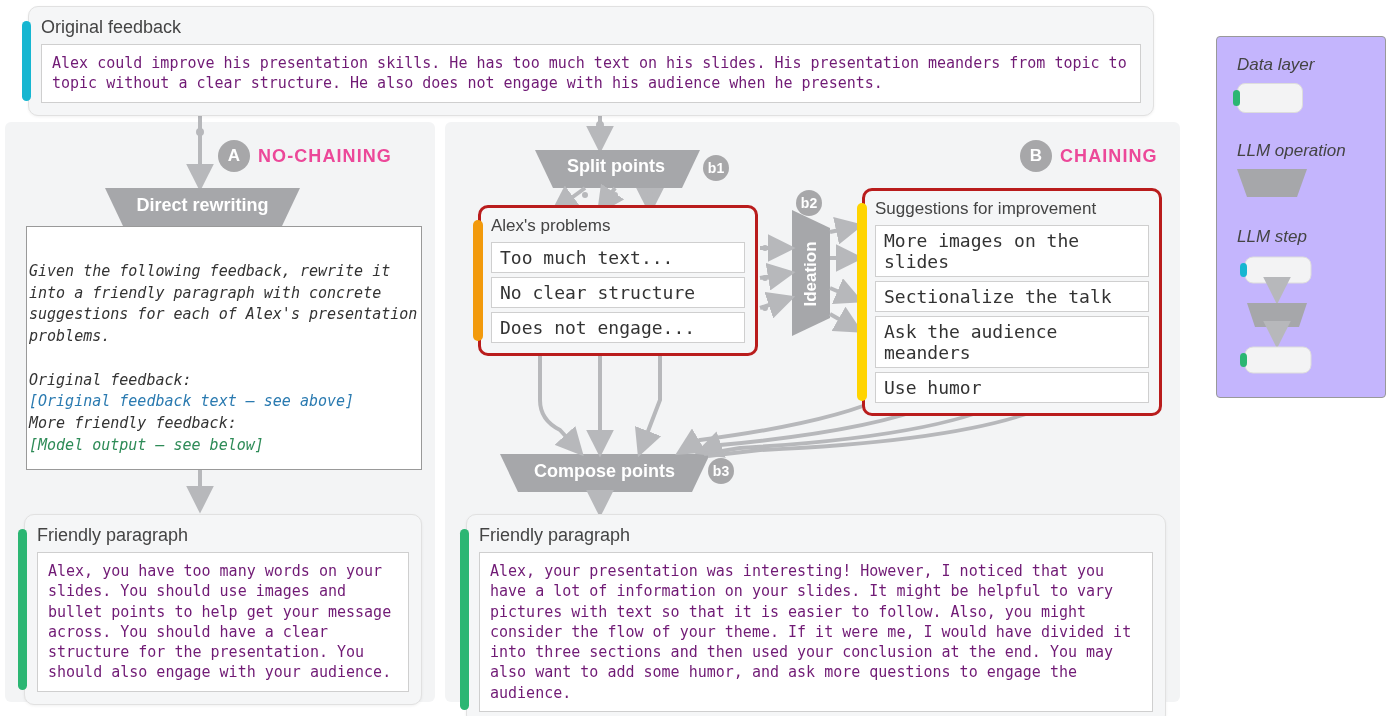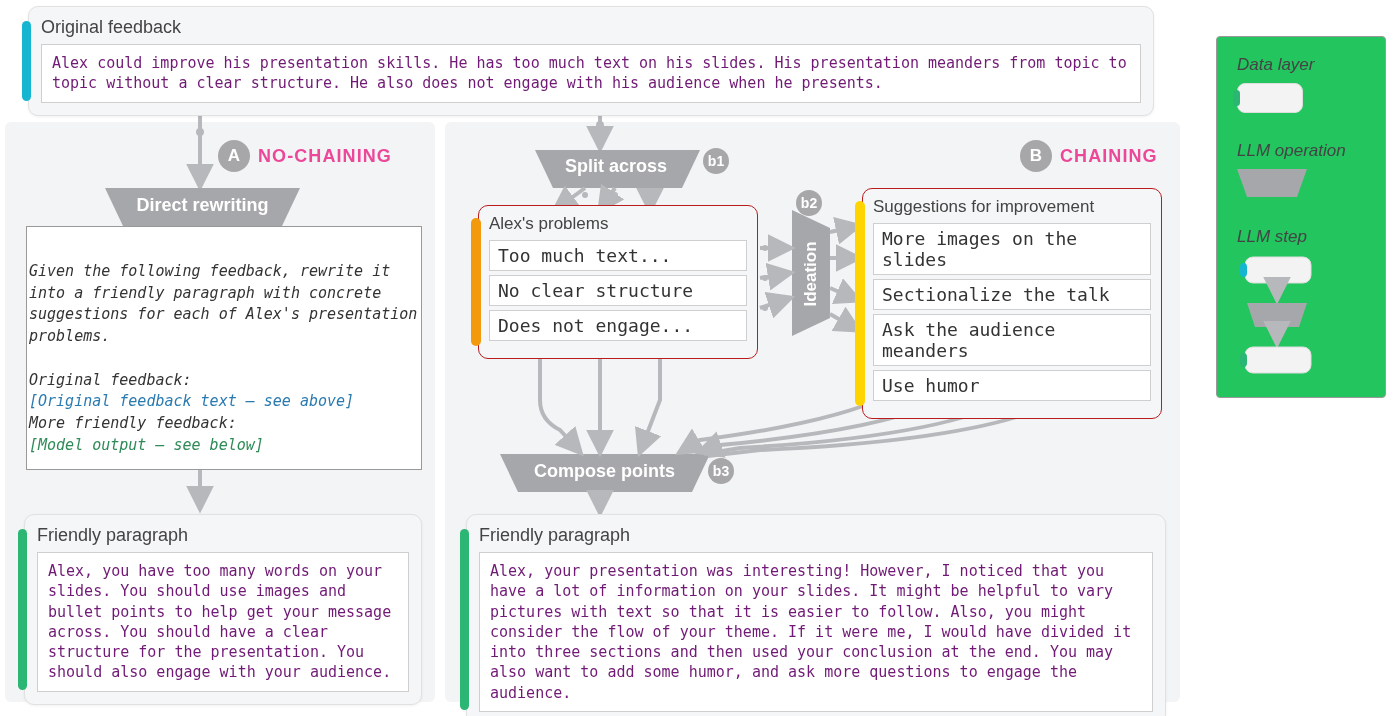--- a/index.html
+++ b/index.html
@@ -40,23 +40,23 @@
     left:-7px; top:14px; bottom:14px;
     width:9px;
     border-radius: 5px;
     background: var(--tab,#2bb673);
   }
 
   
   .list-card {
     position: absolute;
     background: #f5f6f7;
-    border: 1px solid #b91c1c;
+    border: 3px solid #b91c1c;
     border-radius: 10px;
-    padding: 8px 10px 17px 10px;
+    padding: 8px 10px 10px 10px;
   }
   .list-card::before {
     content:"";
     position:absolute;
     left:-8px; top:12px; bottom:12px;
     width:10px;
     border-radius: 5px;
     background: var(--tab,#f39c12);
   }
   .list-card .title { font-size: 17px; color:#444; margin-bottom:6px; }
@@ -111,21 +111,21 @@
   }
   .badge.small .circ { width:26px;height:26px;font-size:14px;}
   .badge .txt { font-weight:700; letter-spacing:.06em; color:#ec4899; font-size:18px;}
 
   
   .legend {
     position:absolute;
     border:1.5px solid #999;
     border-radius:4px;
     padding:18px 20px 22px;
-    background:#22c55e;
+    background:#c4b5fd;
   }
   .legend .lab { font-style:italic; font-size:17px; color:#444; margin-bottom:8px;}
   .legend .data-mini {
     width:66px;height:30px;border-radius:8px;background:#f3f3f4;border:1px solid #ddd;
     position:relative;
   }
   .legend .data-mini::before{
     content:"";position:absolute;left:-5px;top:6px;bottom:6px;width:7px;border-radius:4px;background:#2bb673;
   }
   .legend svg { display:block; }
@@ -213,32 +213,32 @@
   <div class="badge" style="left:218px; top:140px;">
     <div class="circ">A</div>
     <div class="txt">NO-CHAINING</div>
   </div>
 
   <div class="badge" style="left:1020px; top:140px;">
     <div class="circ">B</div>
     <div class="txt">CHAINING</div>
   </div>
 
-  <div class="badge small" style="left:703px; top:148px;">
+  <div class="badge small" style="left:703px; top:155px;">
     <div class="circ">b1</div>
   </div>
   <div class="badge small" style="left:796px; top:190px;">
     <div class="circ">b2</div>
   </div>
   <div class="badge small" style="left:708px; top:458px;">
     <div class="circ">b3</div>
   </div>
 
   <div class="op-label" style="left:110px; top:195px; width:185px;">Direct rewriting</div>
-  <div class="op-label" style="left:546px; top:156px; width:140px;">Split across</div>
+  <div class="op-label" style="left:546px; top:156px; width:140px;">Split points</div>
   <div class="op-label" style="left:512px; top:461px; width:185px;">Compose points</div>
   <div class="op-label" style="left:766px; top:264px; width:90px; transform:rotate(-90deg); font-size:17px;">Ideation</div>
 
   <div class="prompt-box" style="left:26px; top:226px; width:396px;">
 <span>Given the following feedback, rewrite it into a friendly paragraph with concrete suggestions for each of Alex's presentation problems.</span>
 
 <span>Original feedback:</span>
 <span class="blue">[Original feedback text — see above]</span>
 <span>More friendly feedback:</span>
 <span class="green">[Model output — see below]</span></div>

